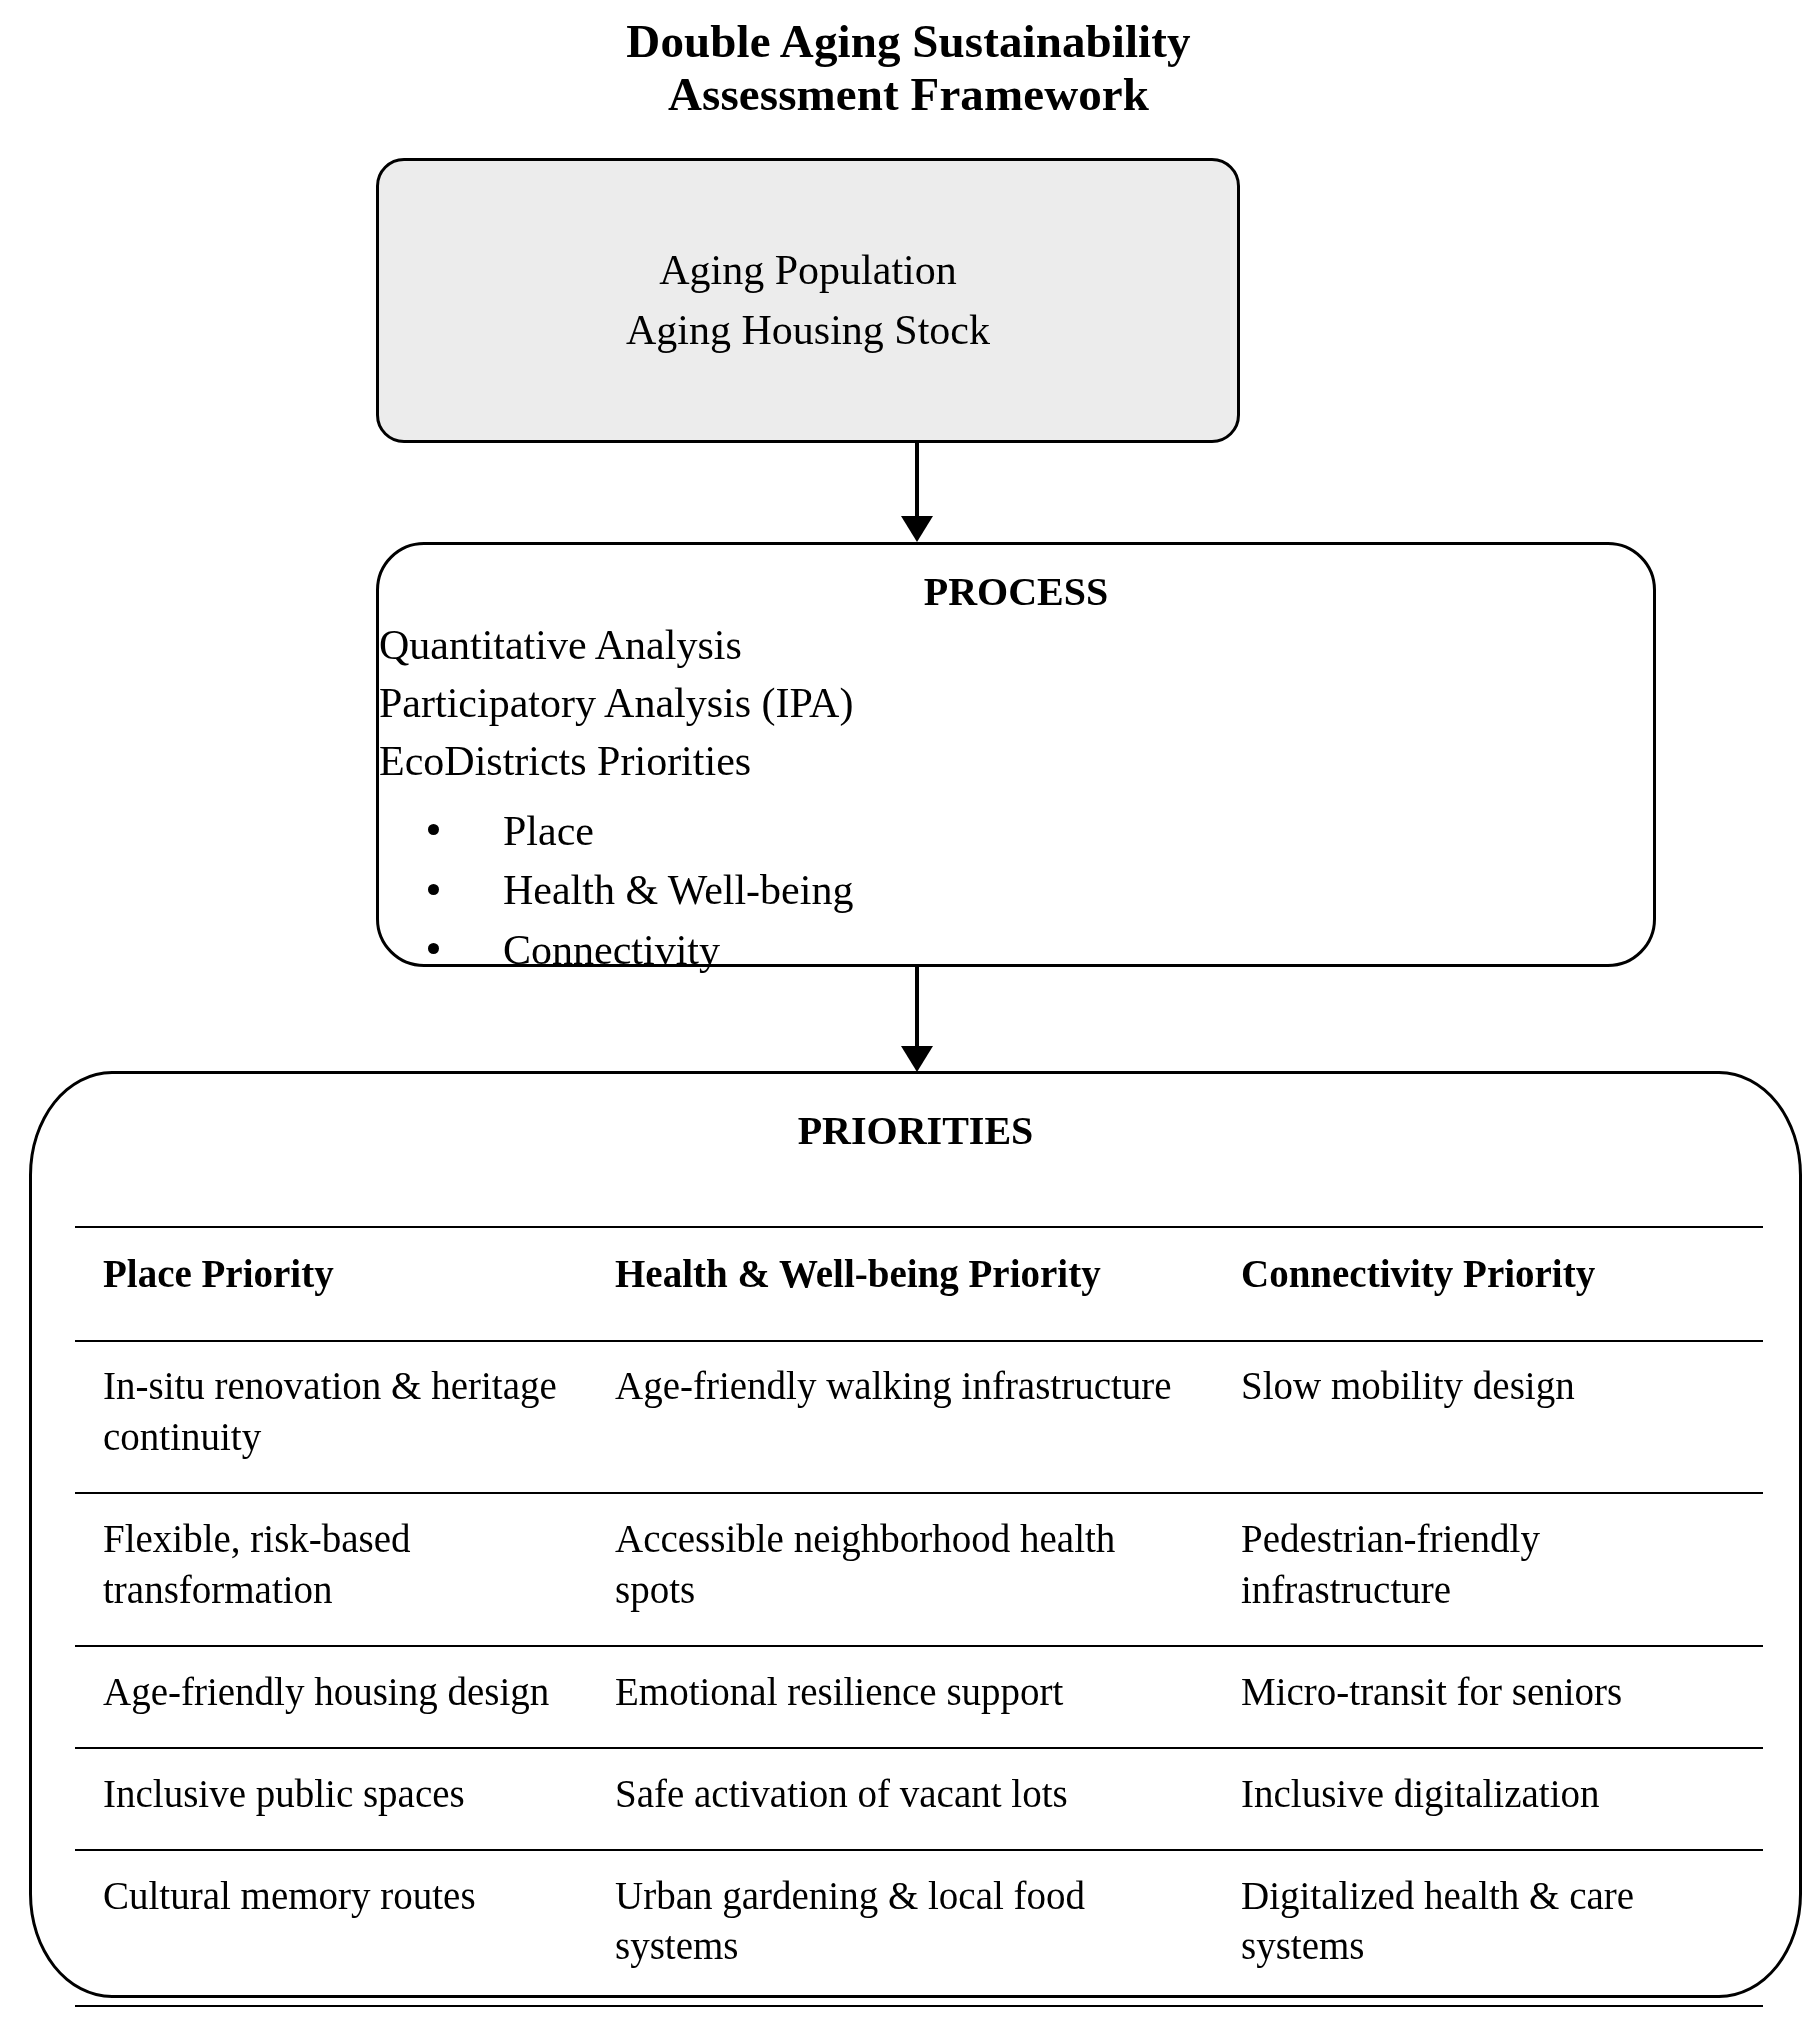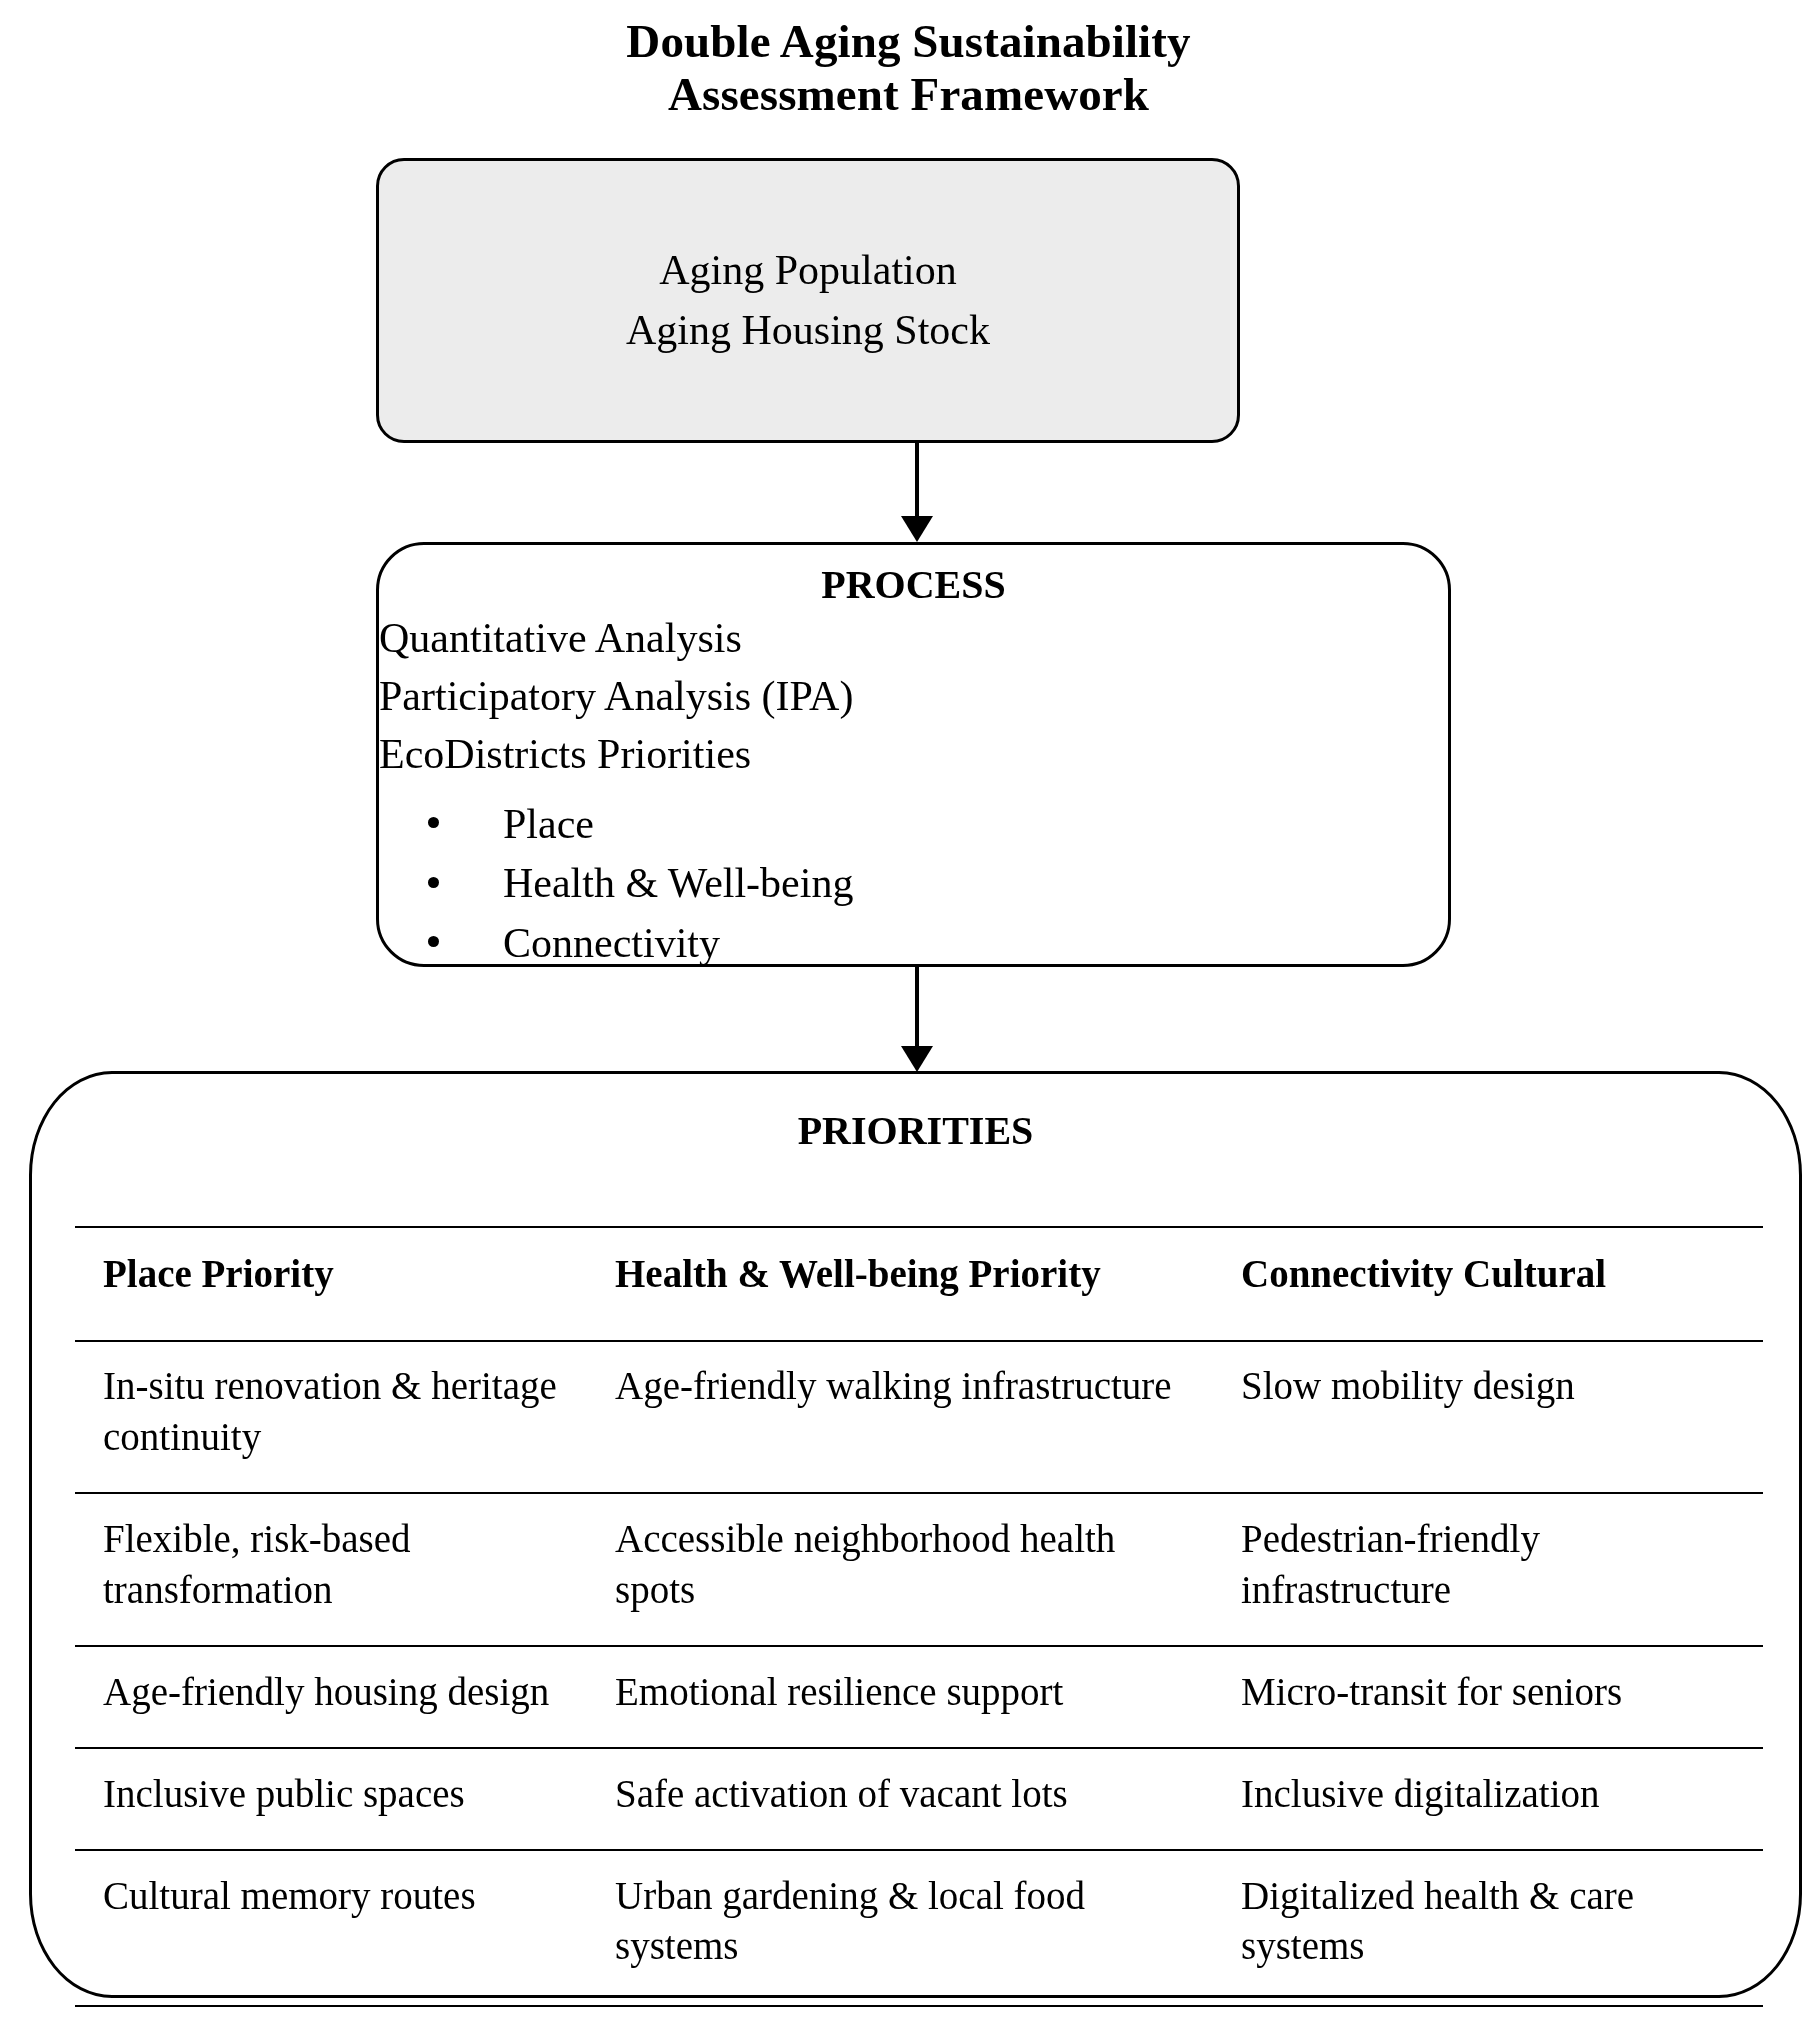--- a/index.html
+++ b/index.html
@@ -75,27 +75,27 @@
     margin-top: -1.4px;
   }
   .arrow-1 { left: 903px; top: 443px; height: 99px; }
   .arrow-2 { left: 903px; top: 967px; height: 105px; }
 
   
   .box-process {
     position: absolute;
     left: 376px;
     top: 542px;
-    width: 1075px;
+    width: 1280px;
     height: 425px;
     box-sizing: border-box;
     background: #ffffff;
     border: 3.5px solid #000000;
     border-radius: 48px;
-    padding-top: 15px;
+    padding-top: 22px;
   }
   .process-head {
     text-align: center;
     font-weight: bold;
     font-size: 40px;
     line-height: 1.25;
   }
   .process-line {
     text-align: left;
     font-size: 42px;
@@ -232,21 +232,21 @@
   <table class="priorities-table">
     <colgroup>
       <col class="c1">
         <col class="c2">
         <col class="c3">
     </colgroup>
     <thead>
       <tr>
         <th>Place Priority</th>
         <th>Health &amp; Well-being Priority</th>
-        <th>Connectivity Cultural</th>
+        <th>Connectivity Priority</th>
       </tr>
     </thead>
     <tbody>
       <tr>
         <td>In-situ renovation &amp; heritage continuity</td>
         <td>Age-friendly walking infrastructure</td>
         <td>Slow mobility design</td>
       </tr>
       <tr>
         <td>Flexible, risk-based transformation</td>

